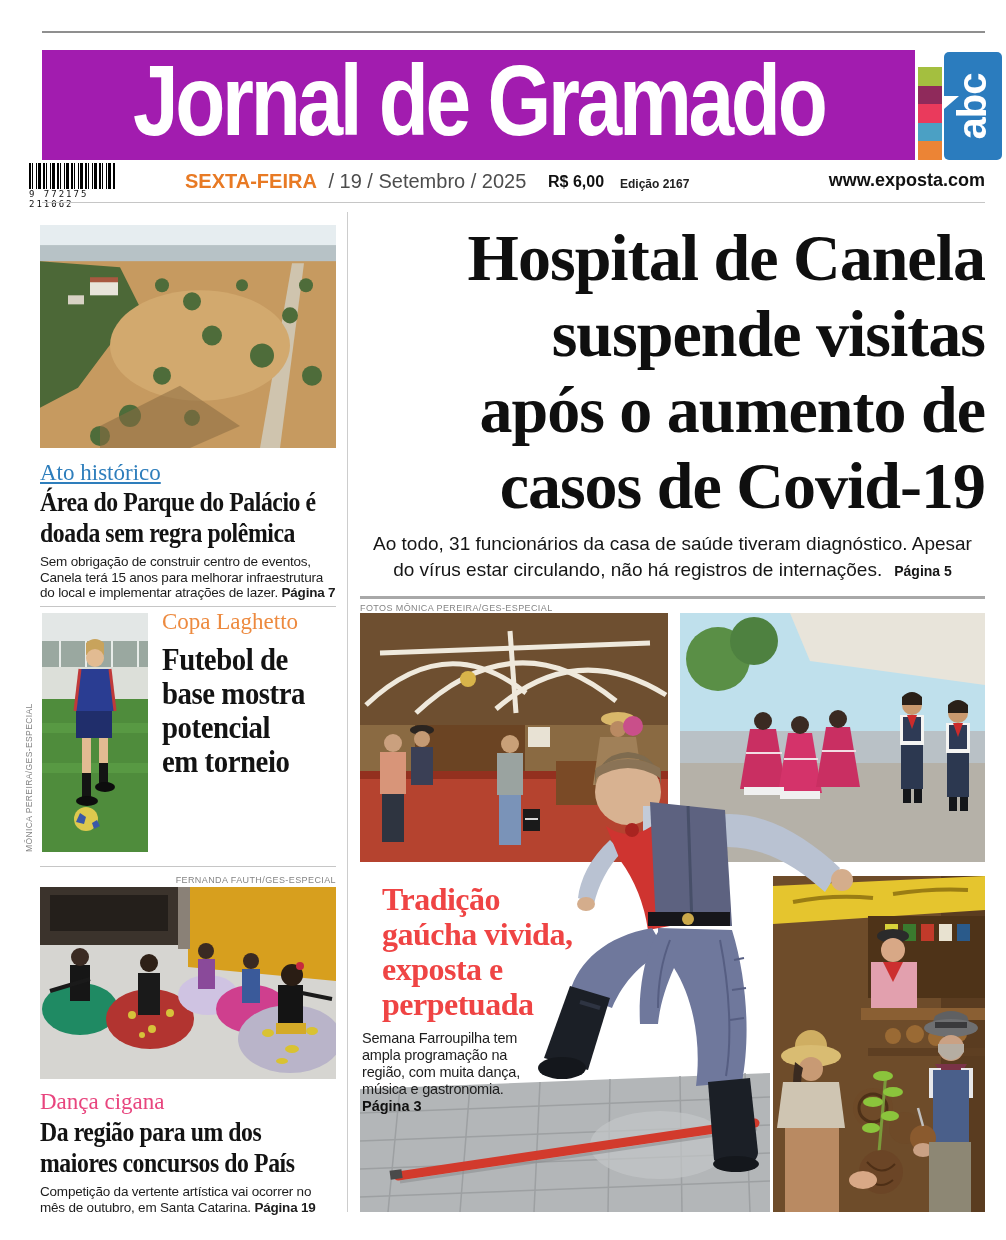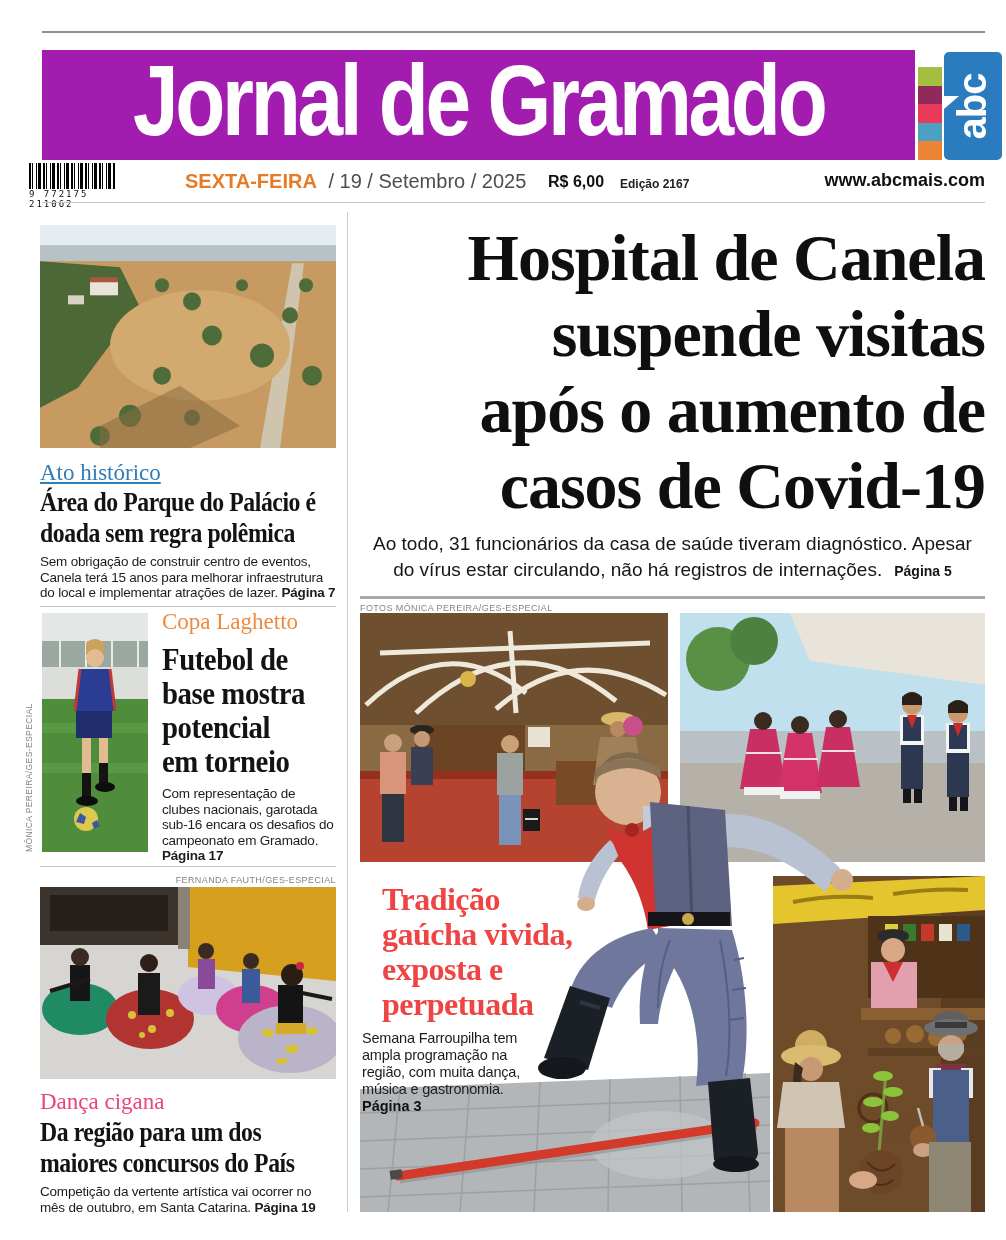--- a/index.html
+++ b/index.html
@@ -109,21 +109,21 @@
     <div class="barcode-bars"></div>
     <div class="barcode-digits">9 772175 211062</div>
   </div>
 
   <div class="abs dateline">
     <span class="dateline-day">SEXTA-FEIRA</span>
     <span class="dateline-date">/ 19 / Setembro / 2025</span>
   </div>
   <div class="abs price">R$ 6,00</div>
   <div class="abs edition">Edição 2167</div>
-  <div class="abs website">www.abcmais.com</div>
+  <div class="abs website">www.exposta.com</div>
   <div class="abs rule rule-dateline"></div>
 
   <div class="abs credit credit1">IZAQUE SANTOS/PMC</div>
 
   <svg class="abs photo1" viewBox="0 0 296 222" preserveAspectRatio="none">
     <rect width="296" height="222" fill="#c69a60"></rect>
     <rect width="296" height="30" fill="#e6edf0"></rect>
     <rect y="20" width="296" height="16" fill="#b7c2c6"></rect>
     <path d="M0,36 L80,42 L100,82 L68,122 L38,162 L0,182 Z" fill="#4c6837"></path>
     <path d="M252,38 L264,38 L240,222 L220,222 Z" fill="#cfc4ae"></path>
@@ -186,25 +186,20 @@
     <circle cx="44" cy="206" r="12" fill="#ddc94e"></circle>
     <path d="M38,200 l6,4 -2,7 -8,-2 z" fill="#3a58a8"></path>
     <path d="M50,210 l5,-3 3,6 -6,3 z" fill="#3a58a8"></path>
   </svg>
 
   <div class="abs kicker serif kicker2">Copa Laghetto</div>
   <div class="abs headline serif headline2">Futebol de
 base mostra
 potencial
 em torneio</div>
-  <div class="abs bodytext body2"><span>Com representação de
-clubes nacionais, garotada
-sub-16 encara os desafios do
-campeonato em Gramado.
-</span><b class="pageref">Página 17</b></div>
   <div class="abs rule rule4"></div>
 
   <div class="abs credit credit3">FERNANDA FAUTH/GES-ESPECIAL</div>
 
   <svg class="abs photo3" viewBox="0 0 296 192" preserveAspectRatio="none">
     <rect width="296" height="192" fill="#d6d5d1"></rect>
     <rect width="296" height="58" fill="#3b332c"></rect>
     <rect x="10" y="8" width="118" height="36" fill="#241f1b"></rect>
     <path d="M148,0 L296,0 L296,94 L148,80 Z" fill="#d79f1e"></path>
     <rect x="138" y="0" width="12" height="62" fill="#8a8177"></rect>

